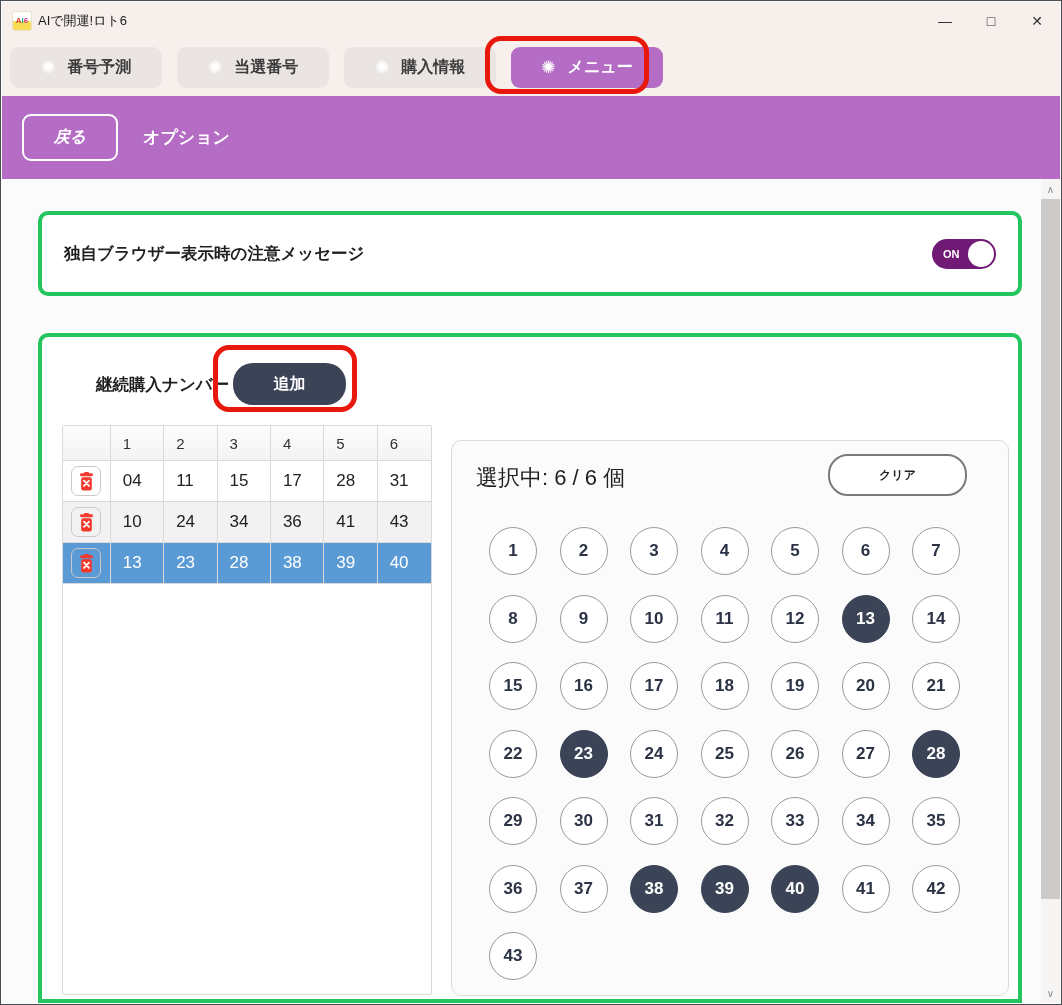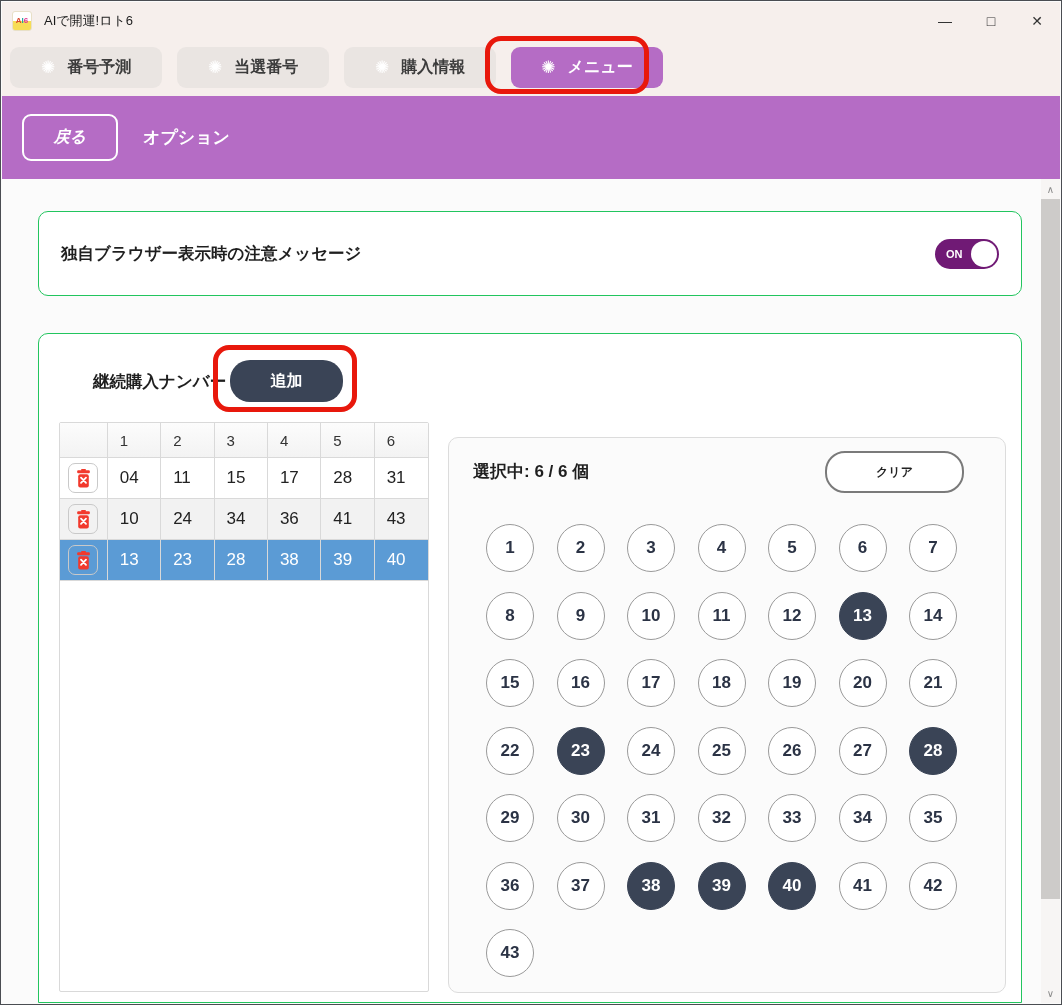--- a/index.html
+++ b/index.html
@@ -5,39 +5,39 @@
   * { margin:0; padding:0; box-sizing:border-box; }
   html,body { width:1062px; height:1005px; }
   body { font-family:"Liberation Sans","DejaVu Sans",sans-serif; background:#fbfbfb; position:relative; overflow:hidden; }
 
   .window { position:absolute; inset:0; border:1px solid #4a4d52; background:#fbfbfb; }
 
   
   .titlebar { position:absolute; left:1px; top:1px; right:1px; height:37px; background:#f6efec; display:flex; align-items:center; }
   .app-logo { width:20px; height:20px; margin-left:10px; border-radius:3px; background:linear-gradient(#ffffff 52%, #f7dd55 52%); border:1px solid #e8e0c8; font-size:8px; font-weight:bold; display:flex; align-items:center; justify-content:center; letter-spacing:0; }
   .app-logo .l1{color:#d8452b;} .app-logo .l2{color:#1fa7a0;} .app-logo .l3{color:#e0318f;}
-  .app-title { margin-left:12px; font-size:13px; color:#1c1c1c; }
+  .app-title { margin-left:6px; font-size:13px; color:#1c1c1c; }
   .win-controls { margin-left:auto; display:flex; height:100%; }
   .win-btn { width:46px; height:100%; display:flex; align-items:center; justify-content:center; font-size:14px; color:#333; }
 
   
   .tabbar { position:absolute; left:1px; top:38px; right:1px; height:57px; background:#f6efec; display:flex; align-items:center; padding-left:8px; gap:15px; }
   .tab { height:41px; min-width:152px; padding:0 20px; border-radius:9px; background:#eae5e2; display:flex; align-items:center; justify-content:center; gap:12px; font-size:16px; font-weight:700; color:#3c3c3c; cursor:pointer; }
   .tab .tab-icon { color:#ffffff; font-size:17px; line-height:1; }
   .tab.active { background:#b56cc5; color:#ffffff; }
 
   
   .subheader { position:absolute; left:1px; top:95px; right:1px; height:83px; background:#b56cc5; display:flex; align-items:center; }
   .back-btn { margin-left:20px; width:96px; height:47px; border:2px solid #ffffff; border-radius:9px; background:transparent; color:#ffffff; font-size:16px; font-weight:700; display:flex; align-items:center; justify-content:center; cursor:pointer;font-style:italic; }
   .subheader-title { margin-left:25px; color:#ffffff; font-size:17px; font-weight:700; }
 
   
   .content { position:absolute; left:1px; top:178px; right:1px; bottom:1px; background:#fbfbfb; overflow:hidden; }
 
-  .card { position:absolute; background:#ffffff; border:1px solid #22c55e; border-radius:10px; }
+  .card { position:absolute; background:#ffffff; border:4px solid #22c55e; border-radius:10px; }
   .card1 { left:36px; top:32px; width:984px; height:85px; display:flex; align-items:center; padding:0 22px; }
   .card-label { font-size:16.5px; font-weight:700; color:#1f1f1f; }
 
   
   .toggle { margin-left:auto; width:64px; height:30px; border-radius:15px; background:#701a75; position:relative; cursor:pointer; }
   .toggle-text { position:absolute; left:11px; top:50%; transform:translateY(-50%); color:#fff; font-size:11px; font-weight:700; }
   .toggle-knob { position:absolute; right:2px; top:2px; width:26px; height:26px; border-radius:50%; background:#ffffff; }
 
   .card2 { left:36px; top:154px; width:984px; height:670px; border-bottom-left-radius:0; border-bottom-right-radius:0; }
   .cp-label { position:absolute; left:22px; top:37px; font-size:16.5px; font-weight:700; color:#1f1f1f;margin-left:32px; }
@@ -53,21 +53,21 @@
   .tc { border-right:1px solid #d9d9d9; display:flex; align-items:center; }
   .tc:last-child { border-right:none; }
   .tc.c0 { width:48px; justify-content:center; }
   .tc.cn { width:53.6px; padding-left:12px; font-size:17px; color:#222222; }
   .trow.header .tc.cn { font-size:15px; color:#333; }
   .trow.body.selected .tc.cn { color:#ffffff; }
   .trash-btn { width:30px; height:30px; border:1px solid #c9c9c9; border-radius:7px; background:transparent; display:flex; align-items:center; justify-content:center; cursor:pointer; }
 
   
   .selector { position:absolute; left:409px; top:103px; width:558px; height:556px; border:1px solid #dcdcdc; border-radius:10px; background:#fbfbfb; }
-  .sel-status { position:absolute; left:24px; top:22px; font-size:17px; font-weight:700; color:#1f1f1f; }
+  .sel-status { position:absolute; left:24px; top:22px; font-size:22px; font-weight:400; color:#1f1f1f; }
   .clear-btn { position:absolute; left:376px; top:13px; width:139px; height:42px; border:2px solid #7a7a7a; border-radius:20px; background:#ffffff; font-size:12px; font-weight:700; color:#222; cursor:pointer; display:flex; align-items:center; justify-content:center; }
   .num-grid { position:absolute; left:37px; top:86px; width:472px; display:flex; flex-wrap:wrap; gap:19.5px 22.5px; }
   .circle { width:48px; height:48px; border-radius:50%; border:1px solid #9a9a9a; background:#ffffff; color:#2b3345; font-size:17px; font-weight:700; display:flex; align-items:center; justify-content:center; cursor:pointer; }
   .circle.selected { background:#3a4456; border-color:#3a4456; color:#ffffff; }
 
   
   .scrollbar { position:absolute; right:1px; top:178px; bottom:1px; width:19px; background:#f7f5f4; display:flex; flex-direction:column; align-items:center; }
   .scroll-arrow { height:20px; width:100%; display:flex; align-items:center; justify-content:center; color:#8a8a8a; font-size:10px; }
   .scroll-thumb { width:100%; height:700px; background:#cdcbc9; }
   .scroll-spacer { flex:1; }

